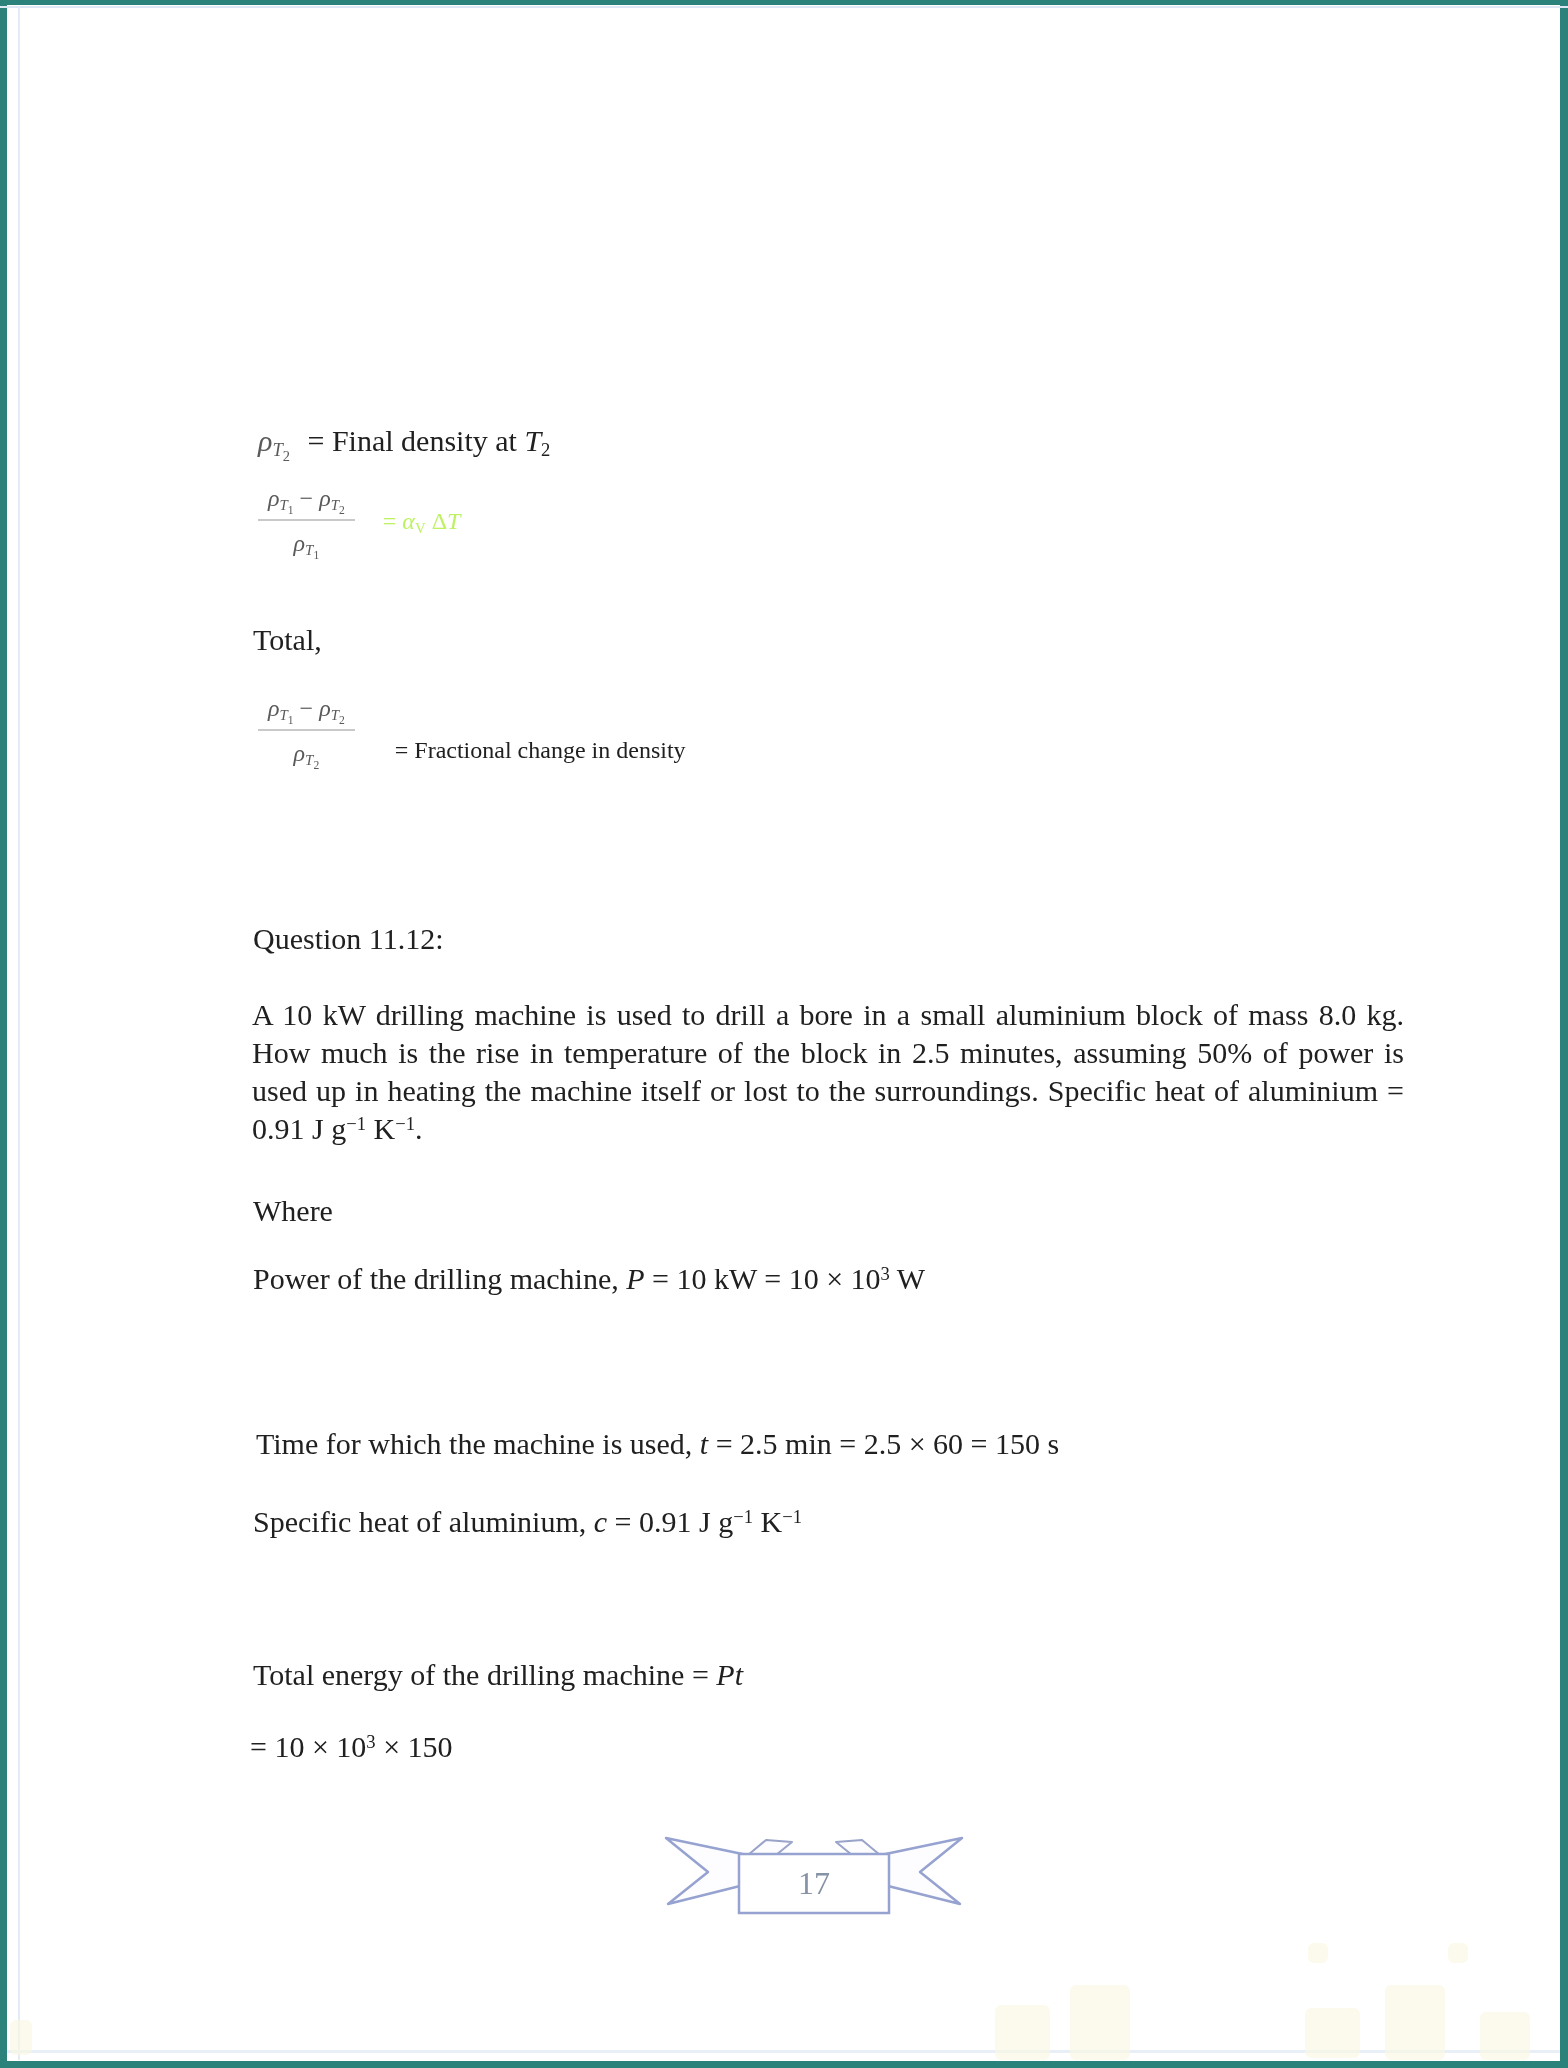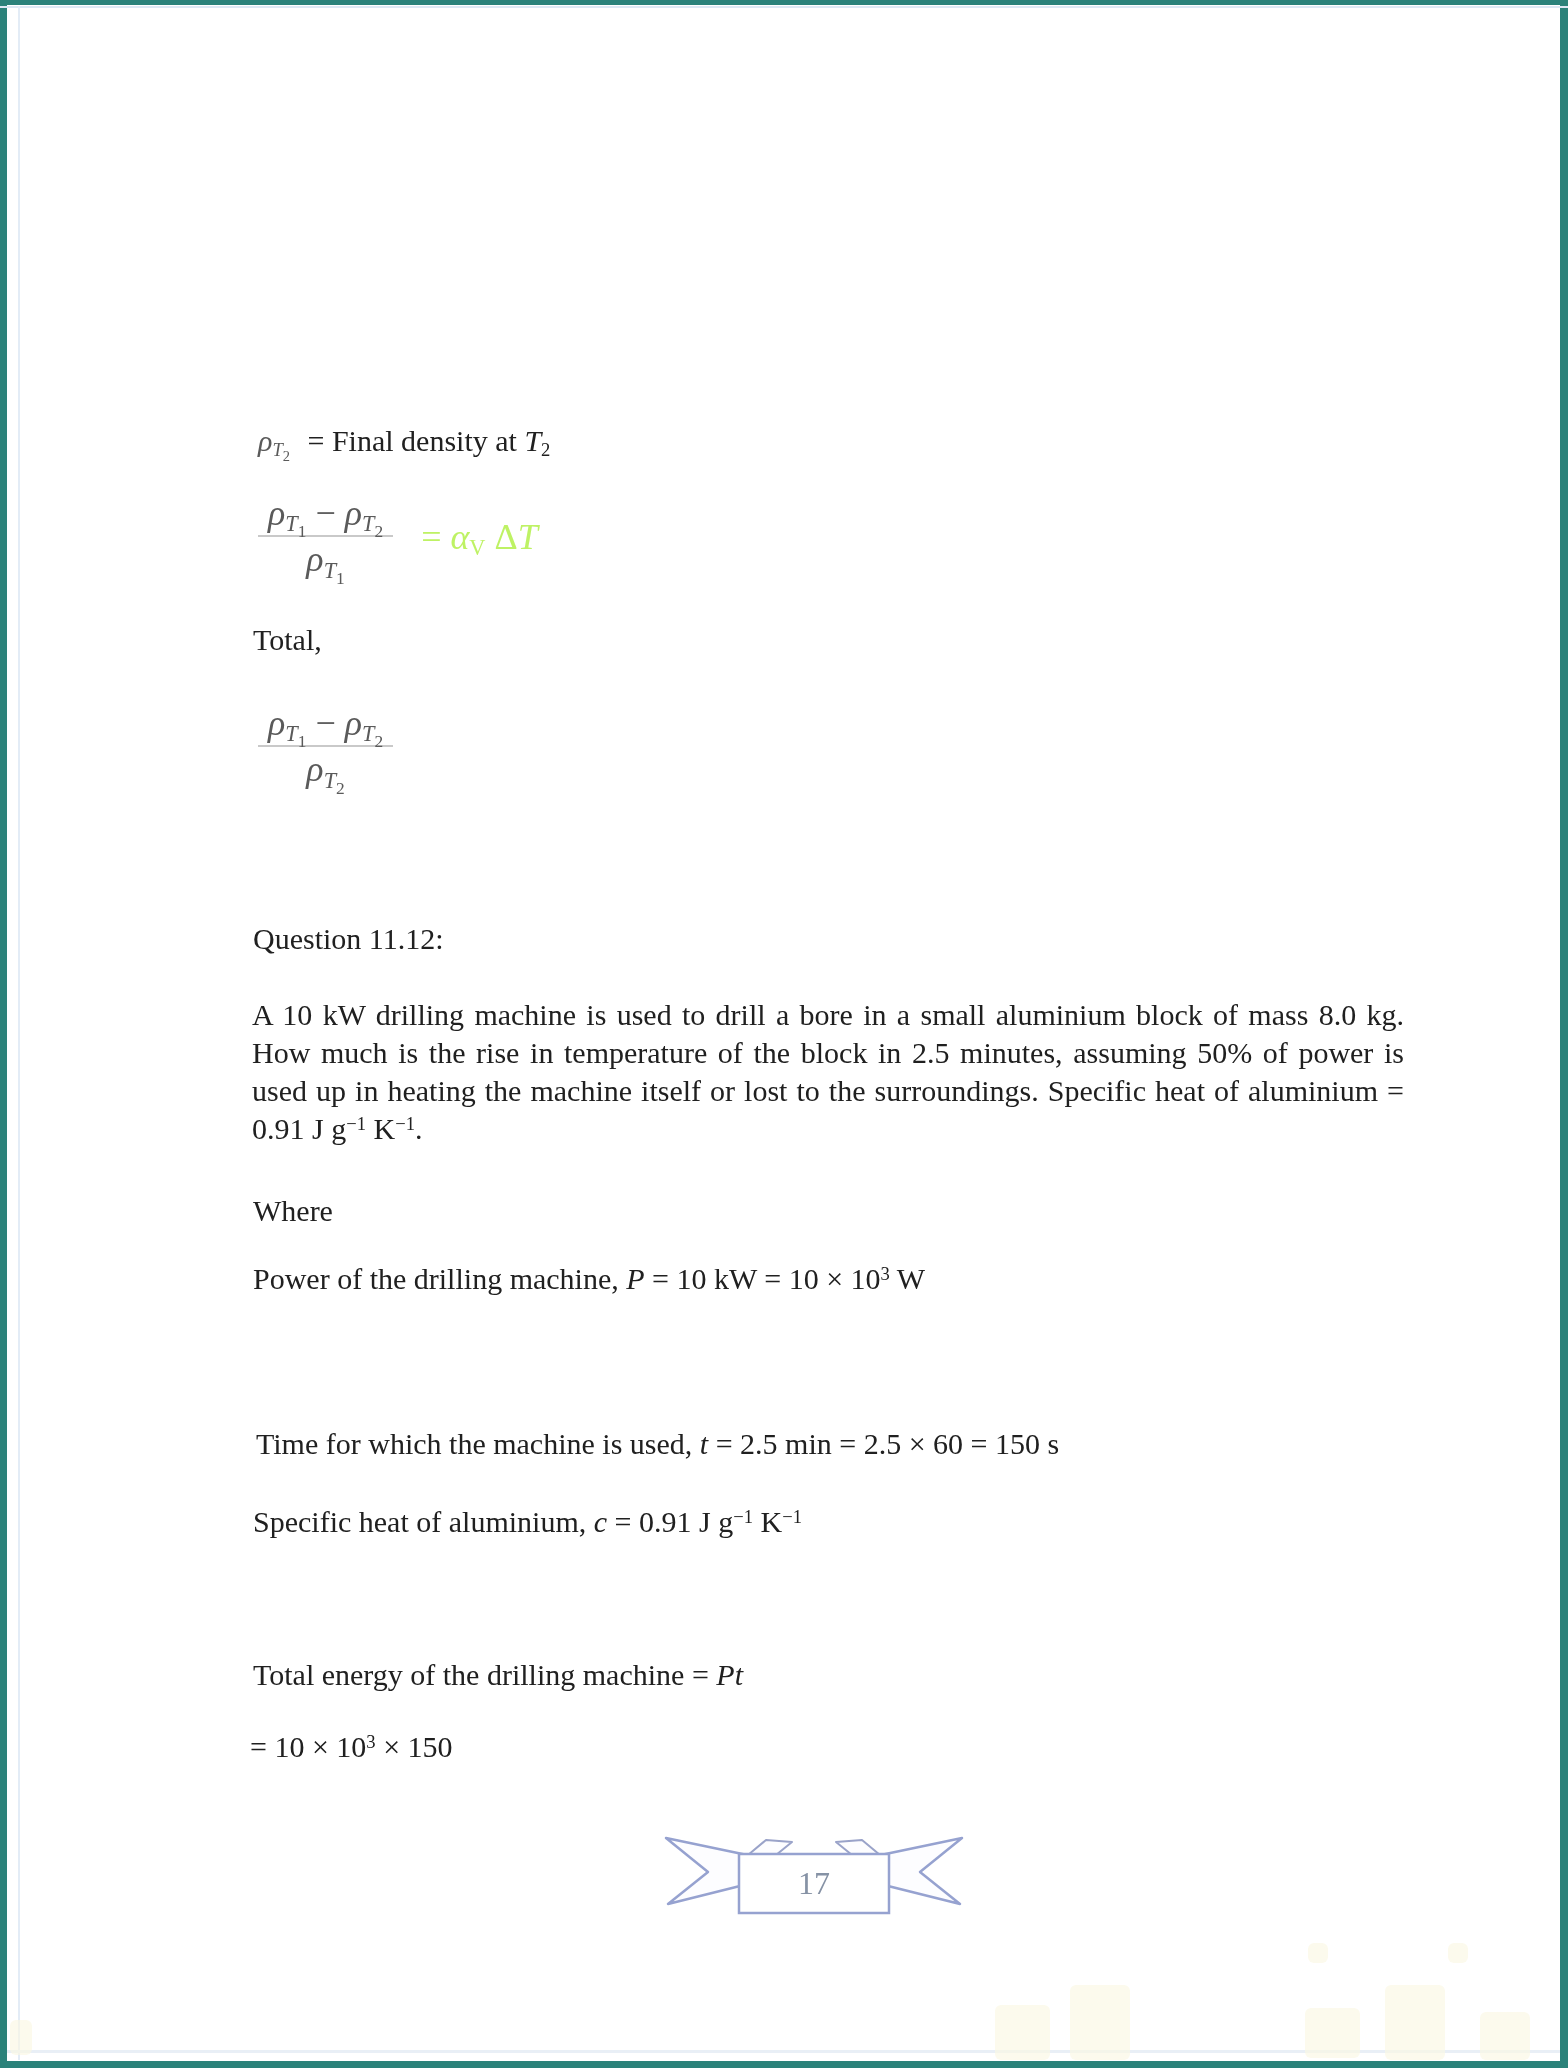--- a/index.html
+++ b/index.html
@@ -24,21 +24,21 @@
     font-size:30px;color:#202020;line-height:36px;
     white-space:nowrap;
   }
   .para{
     white-space:normal;text-align:justify;line-height:38px;
   }
   .mimg{color:#5a5a5a;filter:blur(0.4px);}
   .math sub, .t sub{font-size:62%;line-height:0;vertical-align:-0.28em;}
   .math sub sub, .t sub sub{font-size:78%;vertical-align:-0.35em;}
   .t sup{font-size:62%;line-height:0;vertical-align:0.5em;}
-  .frac-row{position:absolute;display:flex;white-space:nowrap;font-size:36px;margin-top:15px;}
+  .frac-row{position:absolute;display:flex;white-space:nowrap;font-size:24px;}
   .frac-row.center{align-items:center;}
   .frac-row.bottom{align-items:flex-end;}
   .frac{display:inline-flex;flex-direction:column;align-items:center;color:#5a5a5a;filter:blur(0.45px);}
   .frac .num{padding:0 10px 4px 10px;border-bottom:2px solid #c9c9c9;line-height:34px;}
   .frac .den{padding-top:5px;line-height:34px;}
   .frhs{margin-left:28px;line-height:36px;}
   .frhs.gray{color:#bef264;filter:blur(0.4px);}
   .frhs.black{color:#202020;margin-left:40px;padding-bottom:2px;}
   .ribbon{position:absolute;left:650px;top:1830px;width:308px;height:100px;}
   .ribbon text{
@@ -70,20 +70,21 @@
     <span class="frhs gray">= <i>α</i><sub>V</sub> Δ<i>T</i></span>
   </div>
 
   <div class="t" style="top:622px;left:243px;">Total,</div>
 
   <div class="frac-row bottom math" style="top:691px;left:248px;">
     <span class="frac">
       <span class="num"><i>ρ</i><sub><i>T</i><sub>1</sub></sub> − <i>ρ</i><sub><i>T</i><sub>2</sub></sub></span>
       <span class="den"><i>ρ</i><sub><i>T</i><sub>2</sub></sub></span>
     </span>
+    <span class="frhs black">= Fractional change in density</span>
   </div>
 
 
   <div class="t" style="top:921px;left:243px;">Question 11.12:</div>
 
   <div class="t para" style="top:996px;left:242px;width:1152px;">A 10 kW drilling machine is used to drill a bore in a small aluminium block of mass 8.0 kg. How much is the rise in temperature of the block in 2.5 minutes, assuming 50% of power is used up in heating the machine itself or lost to the surroundings. Specific heat of aluminium = 0.91 J g<sup>−1</sup> K<sup>−1</sup>.</div>
 
   <div class="t" style="top:1193px;left:243px;">Where</div>
 
   <div class="t" style="top:1261px;left:243px;">Power of the drilling machine, <i>P</i> = 10 kW = 10 × 10<sup>3</sup> W</div>

